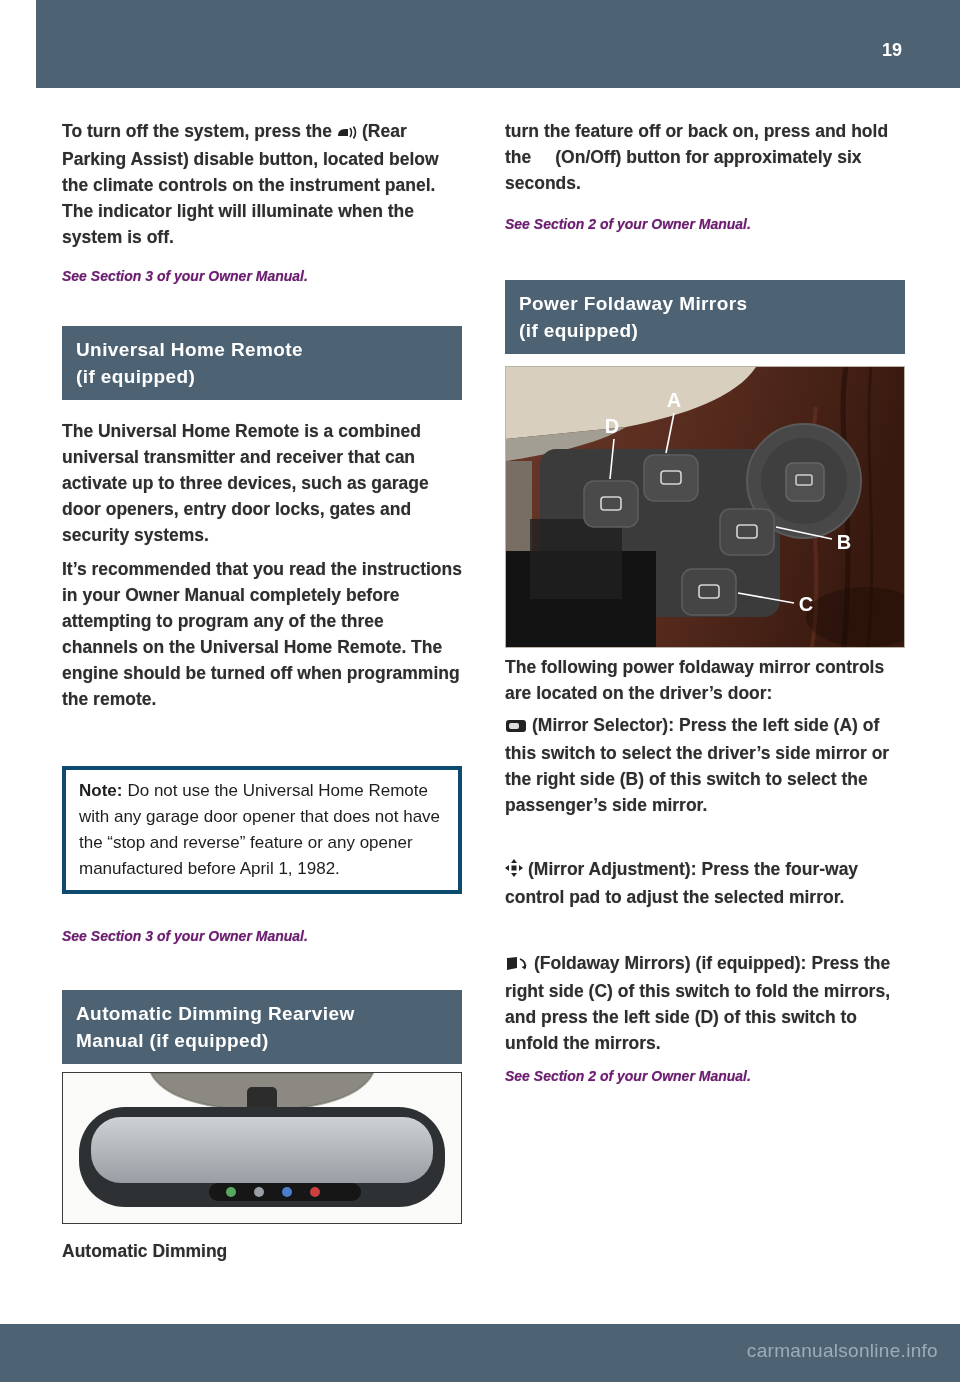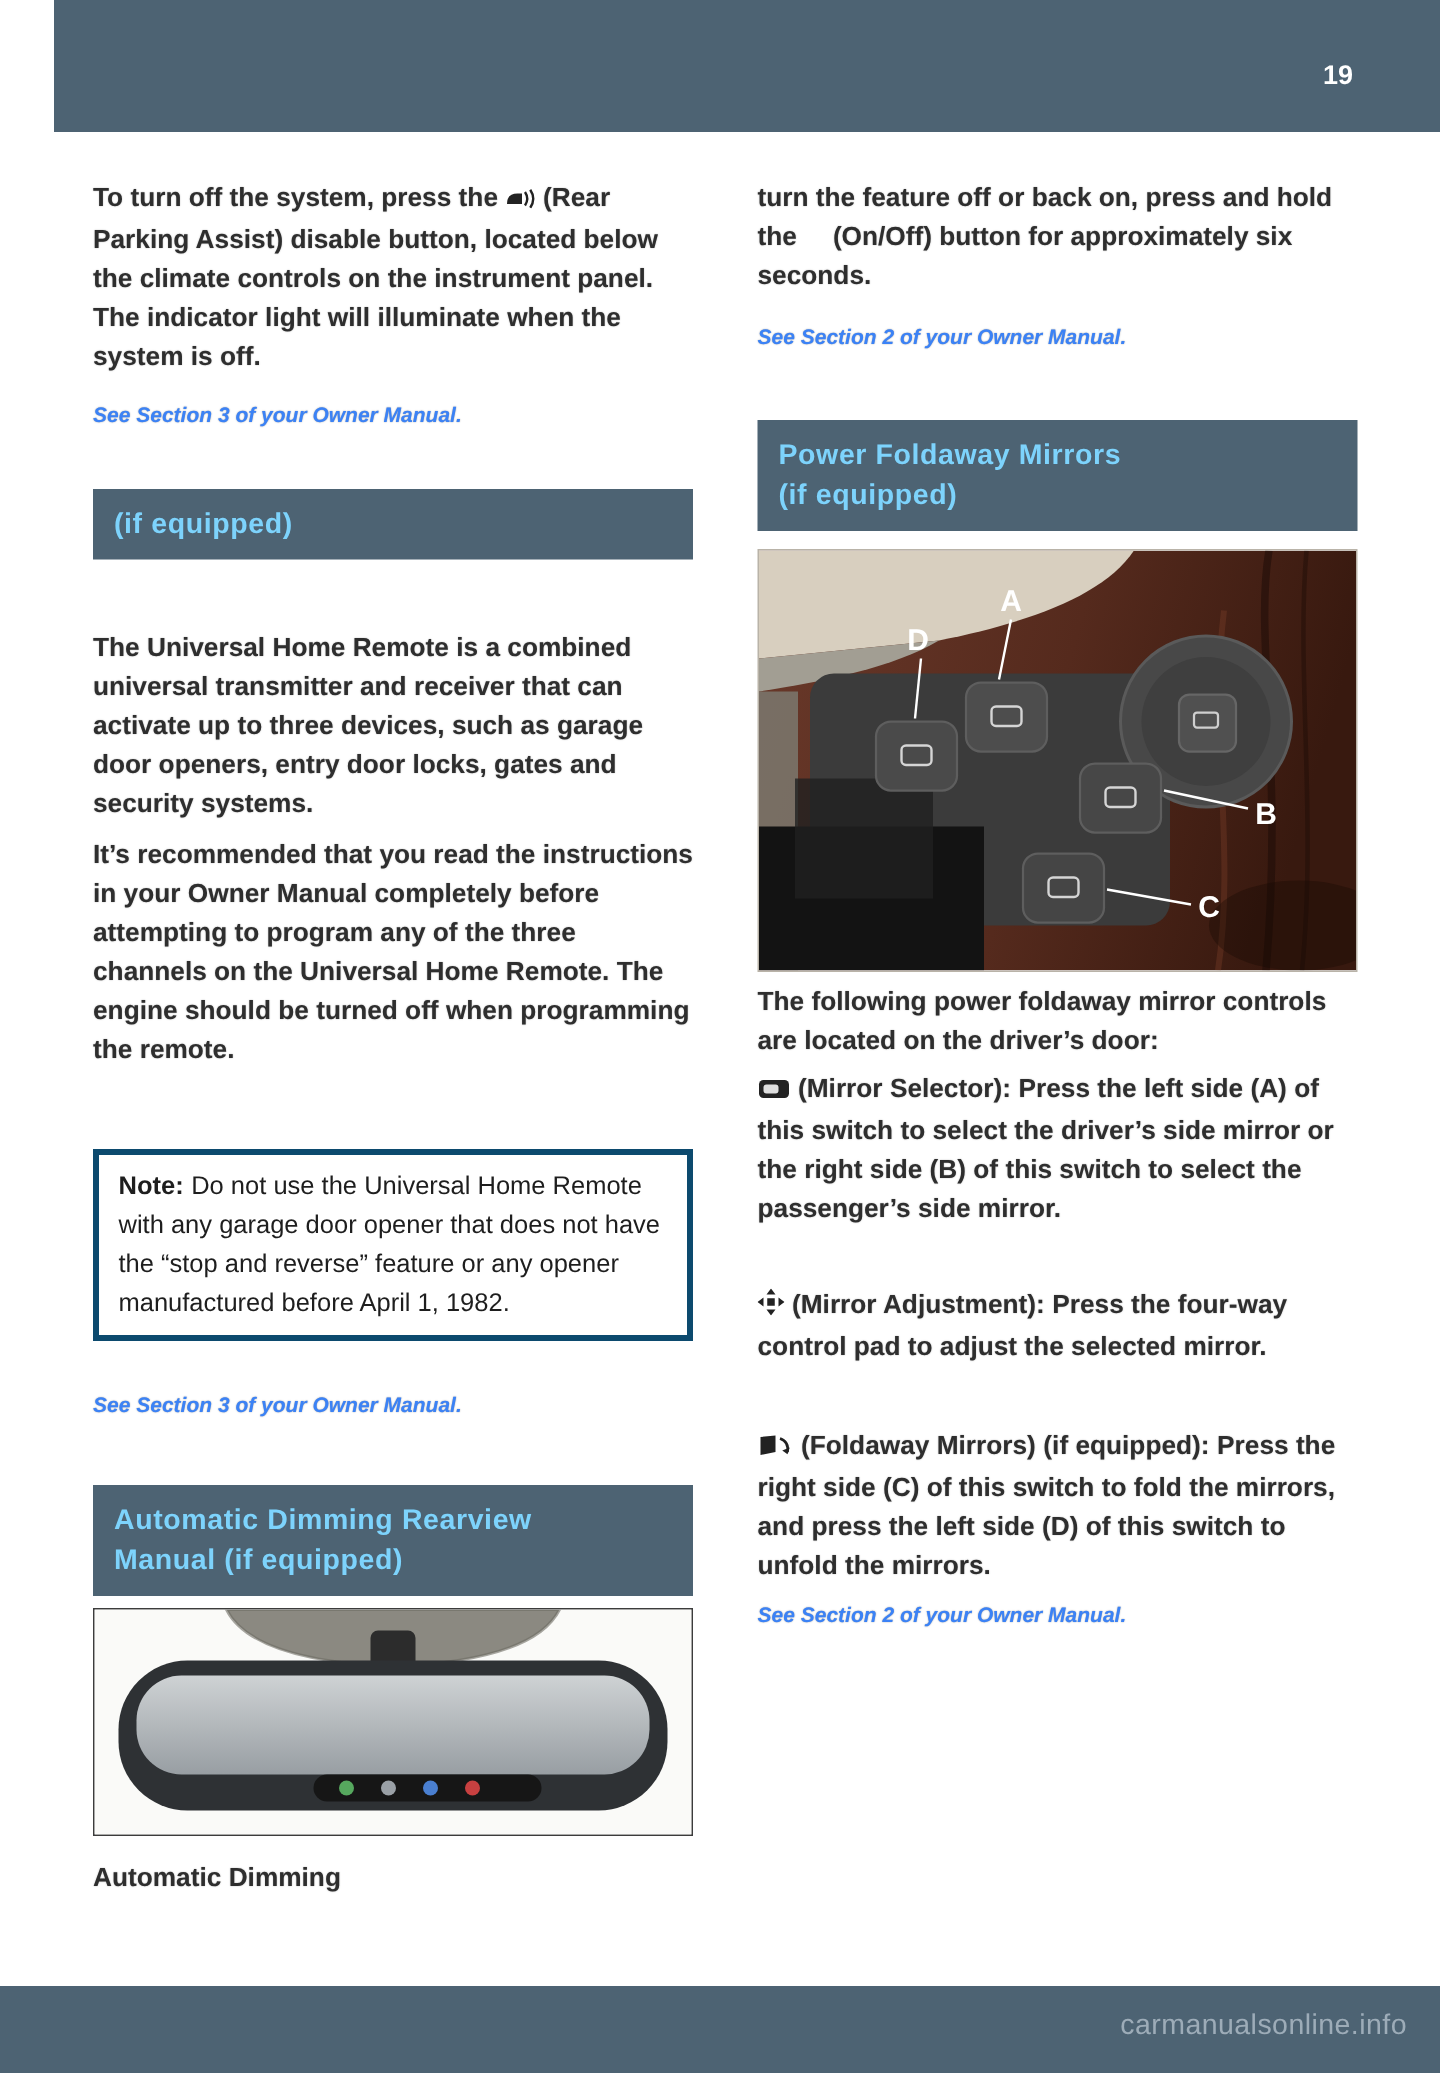--- a/index.html
+++ b/index.html
@@ -8,23 +8,23 @@
   .abs{position:absolute;margin:0;}
 
   .top-band{position:absolute;left:36px;top:0;width:924px;height:88px;background:#4d6373;}
   .page-num{position:absolute;right:58px;top:40px;color:#ffffff;font-weight:bold;font-size:18px;}
 
   .bottom-band{position:absolute;left:0;top:1324px;width:960px;height:58px;background:#4d6373;}
   .watermark{position:absolute;right:22px;top:16px;color:#9dacb8;font-size:19px;letter-spacing:.3px;}
 
   .body{font-size:17.5px;line-height:26px;font-weight:bold;color:#2e2e2e;
         text-shadow:0 0 1px rgba(46,46,46,.4);}
-  .ref{font-size:14px;line-height:17px;font-weight:bold;font-style:italic;color:#3b82f6;
+  .ref{font-size:14px;line-height:17px;font-weight:bold;font-style:italic;color:#701a75;
        text-shadow:0 0 1px rgba(34,34,34,.45);}
-  .section-heading{background:#4d6373;color:#7dd3fc;font-weight:bold;font-size:19px;
+  .section-heading{background:#4d6373;color:#ffffff;font-weight:bold;font-size:19px;
        line-height:27px;padding:10px 14px;letter-spacing:.4px;box-sizing:border-box;}
   .note-box{border:4px solid #0c4a6e;box-sizing:border-box;padding:8px 13px;
        font-size:17px;line-height:26px;font-weight:normal;color:#1e1e1e;background:#fff;}
   .note-box strong{margin-right:5px;}
   strong.inl{margin-right:5px;}
   .icon{display:inline-block;vertical-align:-2px;margin:0 5px;}
   .onoff-gap{display:inline-block;width:24px;}
   .photo{box-sizing:border-box;background:#fff;overflow:hidden;}
   .photo.bordered{border:1px solid #3c3c3c;}
   .photo svg{display:block;}
@@ -44,20 +44,21 @@
     <span>To turn off the system, press the</span><span class="icon"><svg width="20" height="13" viewBox="0 0 20 13">
           <path d="M1,10 Q1,3 8,3 L11,3 L11,10 Z" fill="#222"></path>
           <path d="M13,2 q3,4.5 0,9" stroke="#222" fill="none" stroke-width="1.6"></path>
           <path d="M16.5,0.5 q4,6 0,12" stroke="#222" fill="none" stroke-width="1.6"></path>
         </svg></span><span>(Rear Parking Assist) disable button, located below the climate controls on the instrument panel. The indicator light will illuminate when the system is off.</span>
   </p>
 
   <p class="ref abs" style="left:62px;top:268px;width:402px">See Section 3  of your Owner Manual.</p>
 
   <div class="section-heading abs" style="left:62px;top:326px;width:400px">
+    <div>Universal Home Remote</div>
     <div>(if equipped)</div>
   </div>
 
   <p class="body abs" style="left:62px;top:418px;width:402px">The Universal Home Remote is a combined universal transmitter and receiver that can activate up to three devices, such as garage door openers, entry door locks, gates and security systems.</p>
 
   <p class="body abs" style="left:62px;top:556px;width:402px">It’s recommended that you read the instructions in your Owner Manual completely before attempting to program any of the three channels on the Universal Home Remote. The engine should be turned off when programming the remote.</p>
 
   <div class="note-box abs" style="left:62px;top:766px;width:400px">
     <strong>Note:</strong><span>Do not use the Universal Home Remote with any garage door opener that does not have the “stop and reverse” feature or any opener manufactured before April 1, 1982.</span>
   </div>

